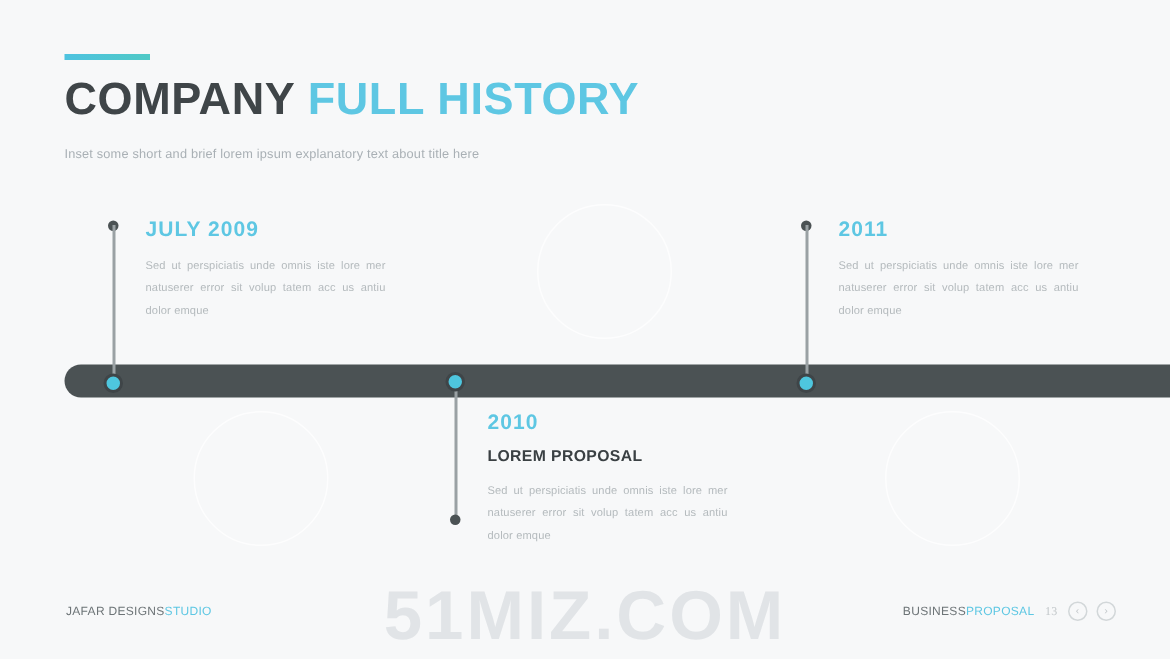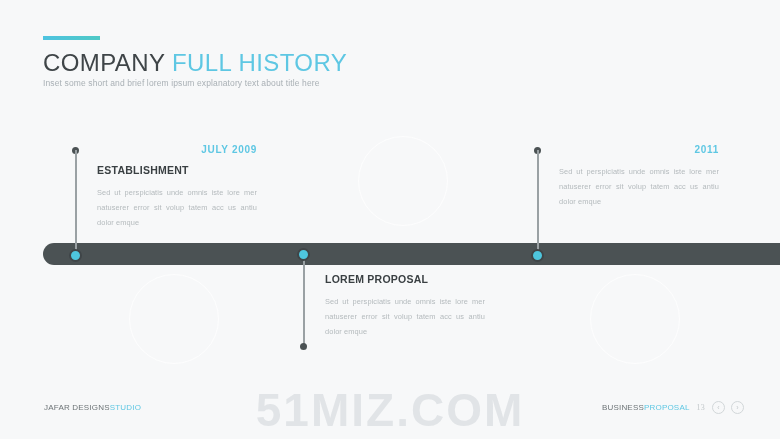--- a/index.html
+++ b/index.html
@@ -39,30 +39,30 @@
     top: 36px;
     z-index: 3;
   }
   .title-rule {
     width: 57px;
     height: 4px;
     background: linear-gradient(90deg, #4ec3e0 0%, #4fc9c6 100%);
     margin-bottom: 10px;
   }
   .title {
-    font-size: 24px;
+    font-size: 30px;
     letter-spacing: 0.4px;
-    font-weight: 400;
+    font-weight: 700;
     white-space: nowrap;
     line-height: 1.1;
   }
   .title .t-dark  { color: #3f4548; }
   .title .t-accent{ color: #5ec7e3; }
   .subtitle {
-    margin-top: 2px;
+    margin-top: 14px;
     font-size: 8.5px;
     color: #a9b0b5;
     letter-spacing: 0.12px;
     font-weight: 400;
   }
 
   
   .timeline-bar {
     position: absolute;
     left: 43px;
@@ -103,25 +103,24 @@
     box-sizing: border-box;
     left: -6.5px;
     z-index: 4;
   }
   .tl-content {
     position: absolute;
     width: 160px;
   }
   .tl-year {
     color: #5ec7e3;
-    font-size: 10px;
+    font-size: 14px;
     font-weight: 700;
     letter-spacing: 0.7px;
     margin-bottom: 9px;
-    text-align: right;
   }
   .tl-heading {
     color: #3a4043;
     font-size: 10.5px;
     font-weight: 700;
     letter-spacing: 0.25px;
     margin-bottom: 9px;
   }
   .tl-body {
     color: #b4babd;
@@ -233,30 +232,30 @@
 </div>
 
 <div class="timeline-bar"></div>
 
 <div class="tl-item item-a">
   <div class="tl-enddot"></div>
   <div class="tl-connector"></div>
   <div class="tl-baldot"></div>
   <div class="tl-content">
     <div class="tl-year">JULY 2009</div>
-    <div class="tl-heading">ESTABLISHMENT</div>
     <div class="tl-body">Sed ut perspiciatis unde omnis iste lore mer natuserer error sit volup tatem acc us antiu dolor emque</div>
   </div>
 </div>
 
 <div class="tl-item item-b">
   <div class="tl-baldot"></div>
   <div class="tl-connector"></div>
   <div class="tl-enddot"></div>
   <div class="tl-content">
+    <div class="tl-year">2010</div>
     <div class="tl-heading">LOREM PROPOSAL</div>
     <div class="tl-body">Sed ut perspiciatis unde omnis iste lore mer natuserer error sit volup tatem acc us antiu dolor emque</div>
   </div>
 </div>
 
 <div class="tl-item item-c">
   <div class="tl-enddot"></div>
   <div class="tl-connector"></div>
   <div class="tl-baldot"></div>
   <div class="tl-content">

